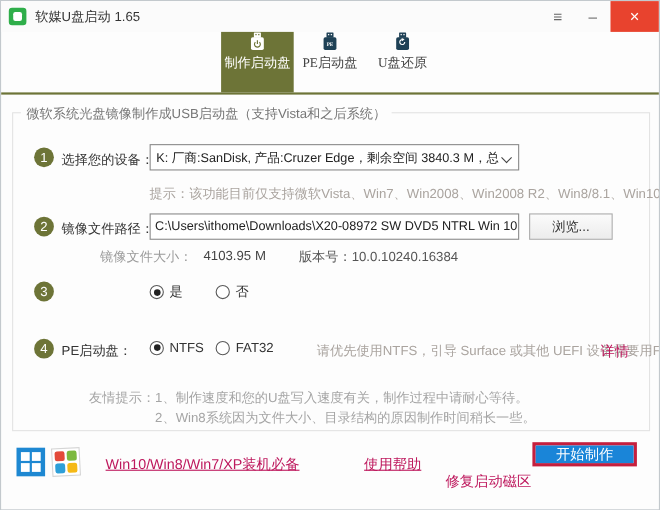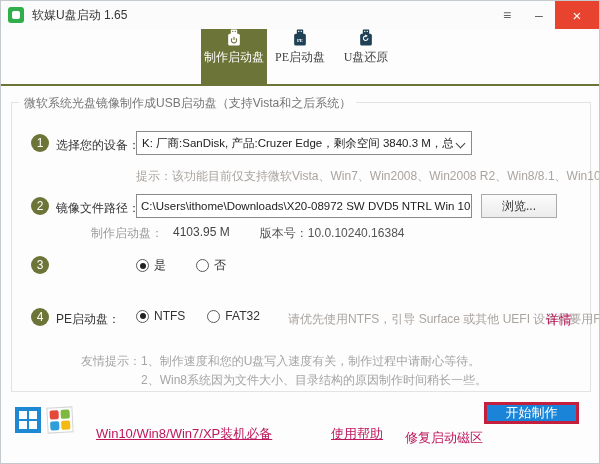--- a/index.html
+++ b/index.html
@@ -84,21 +84,21 @@
   .radio { display:flex; align-items:center; cursor:pointer; }
   .radio-circle {
     width:13px; height:13px; border-radius:50%; border:1px solid #5a5a5a;
     background:#fff; margin-right:5px; display:flex; align-items:center; justify-content:center;
   }
   .radio.checked .radio-circle::after {
     content:""; width:6px; height:6px; border-radius:50%; background:#222;
   }
   .radio-label { font-size:12px; color:#333; white-space:nowrap; }
   .link { color:#be185d; font-size:13px; cursor:pointer; white-space:nowrap; }
-  .underline { text-decoration:underline;margin-top:12px; }
+  .underline { text-decoration:underline; }
   .tips-line { position:absolute; font-size:12px; color:#a5a5a5; white-space:nowrap; }
   
   .win10-logo {
     position:absolute; left:14px; top:406px; width:26px; height:26px;
     background:#1e88d2; display:grid; grid-template-columns:8px 8px; grid-template-rows:8px 8px;
     gap:2px; align-content:center; justify-content:center; cursor:pointer;
   }
   .win10-pane { background:#fff; }
   .winflag-logo {
     position:absolute; left:46px; top:406px; width:26px; height:26px;
@@ -184,40 +184,40 @@
     <span class="dropdown-text">K: 厂商:SanDisk, 产品:Cruzer Edge，剩余空间 3840.3 M，总大小 7617.4</span>
     <span class="dd-arrow"></span>
   </div>
   <span class="hint" style="left:135px; top:167px;">提示：该功能目前仅支持微软Vista、Win7、Win2008、Win2008 R2、Win8/8.1、Win10 光盘镜像。</span>
 
   <span class="badge" style="left:30px; top:196px;">2</span>
   <span class="step-label" style="left:55px; top:199px;">镜像文件路径：</span>
   <div class="text-input">C:\Users\ithome\Downloads\X20-08972 SW DVD5 NTRL Win 10 64Bit Ch</div>
   <div class="btn-browse">浏览...</div>
   <div class="info-line">
-    <span class="info-label">制作启动盘：</span>
+    <span class="info-label">镜像文件大小：</span>
     <span class="info-value">4103.95 M</span>
     <span class="info-version">版本号：10.0.10240.16384</span>
   </div>
 
   <span class="badge" style="left:30px; top:255px;">3</span>
   <div class="radio-group" style="left:135px; top:256px; gap:30px;">
     <span class="radio checked">
       <span class="radio-circle"></span>
       <span class="radio-label">是</span>
     </span>
     <span class="radio">
       <span class="radio-circle"></span>
       <span class="radio-label">否</span>
     </span>
   </div>
 
   <span class="badge" style="left:30px; top:307px;">4</span>
   <span class="step-label" style="left:55px; top:310px;">PE启动盘：</span>
-  <div class="radio-group" style="left:135px; top:308px; gap:22px;">
+  <div class="radio-group" style="left:135px; top:308px; gap:11px;">
     <span class="radio checked">
       <span class="radio-circle"></span>
       <span class="radio-label">NTFS</span>
     </span>
     <span class="radio">
       <span class="radio-circle"></span>
       <span class="radio-label">FAT32</span>
     </span>
   </div>
   <span class="hint" style="left:287px; top:310px;">请优先使用NTFS，引导 Surface 或其他 UEFI 设备需要用FAT32。</span>

